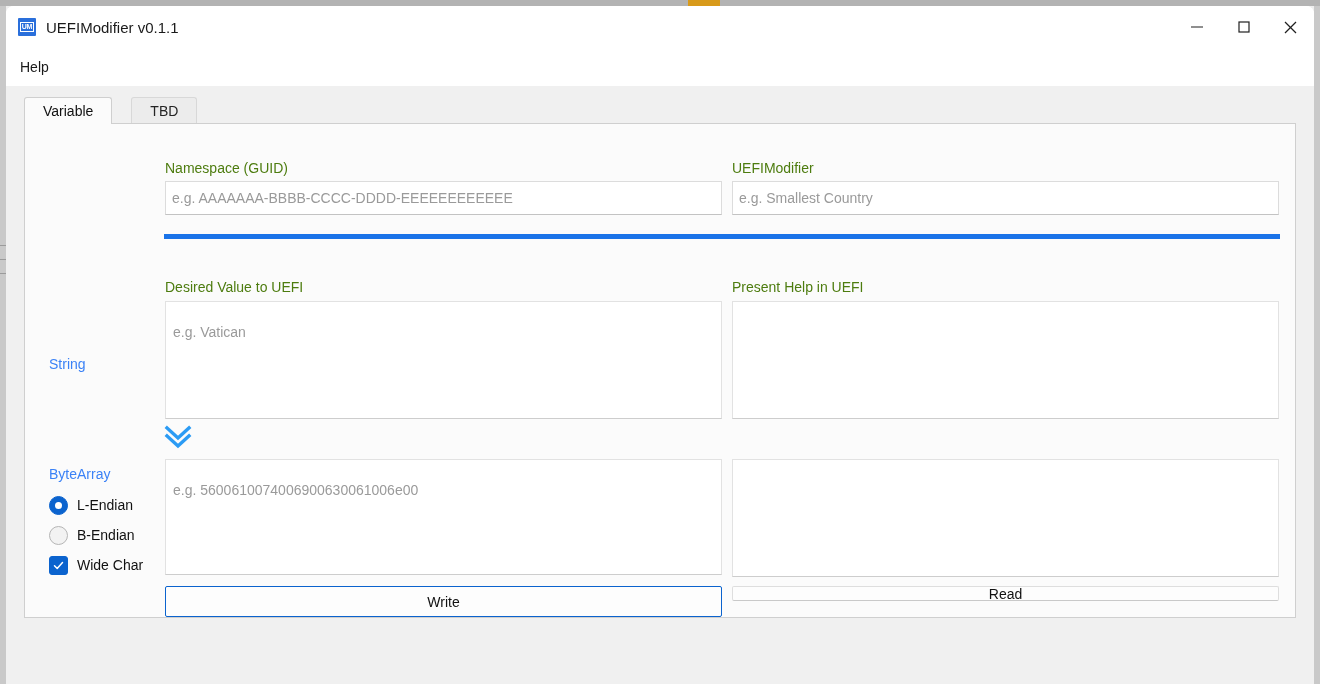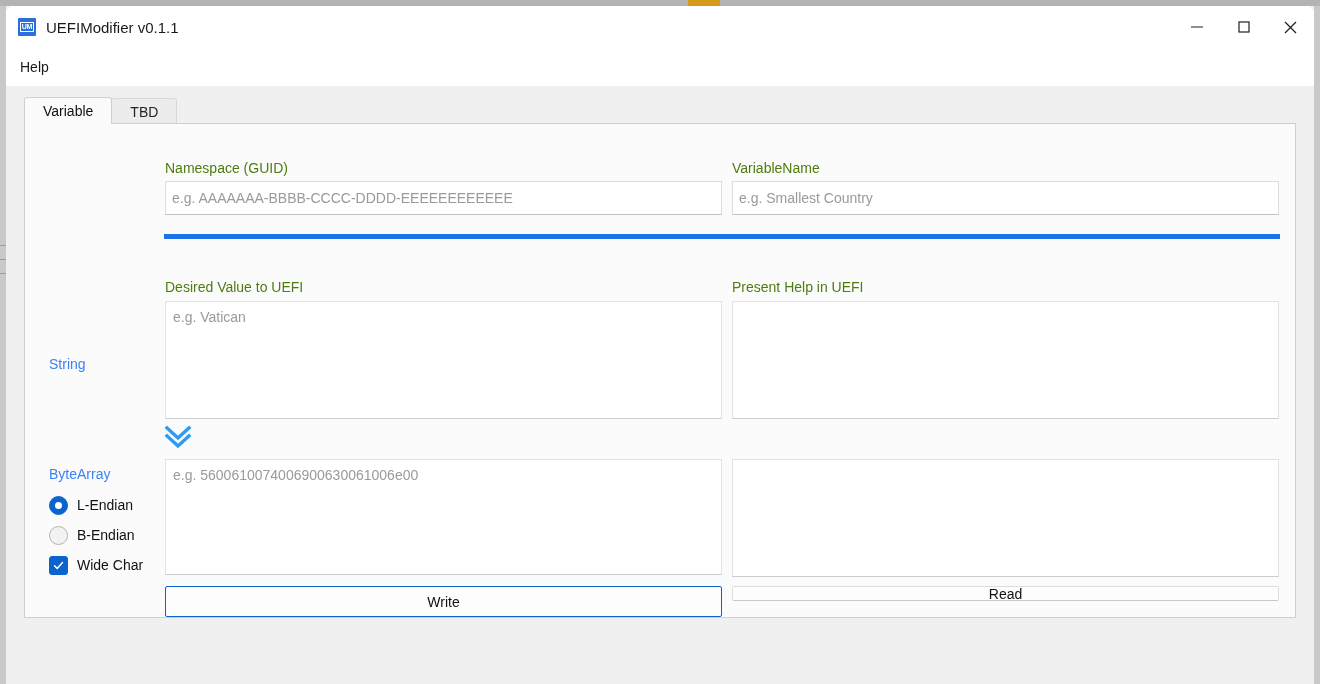--- a/index.html
+++ b/index.html
@@ -157,21 +157,22 @@
     background: #f0f0f0;
   }
 
   
   .tabstrip {
     position: absolute;
     left: 18px;
     top: 11px;
     height: 27px;
     display: flex;
-    align-items: flex-end;
+    align-items: flex-start;
+    gap: 20px;
   }
   .tab {
     height: 26px;
     padding: 0 18px;
     display: flex;
     align-items: center;
     font-size: 14px;
     color: #111111;
     border: 1px solid #d3d3d3;
     border-bottom: none;
@@ -239,21 +240,21 @@
 
   .text-area {
     position: absolute;
     box-sizing: border-box;
     background: #ffffff;
     border: 1px solid #e2e2e2;
     border-bottom-color: #cdcdcd;
     font-size: 14px;
     color: #000000;
     font-family: "Liberation Sans", sans-serif;
-    padding: 6px 7px;
+    padding: 21px 7px;
     resize: none;
     outline: none;
     overflow: hidden;
     line-height: 1.35;
   }
   .text-area::placeholder { color: #9a9a9a; opacity: 1; }
 
   
   .divider {
     position: absolute;
@@ -425,21 +426,21 @@
     <div class="tabstrip">
       <div class="tab active">Variable</div>
       <div class="tab inactive">TBD</div>
     </div>
 
     <div class="tabpage">
 
       <div class="field-label" style="left:140px; top:36px;">Namespace (GUID)</div>
       <input class="text-input" style="left: 140px; top: 57px; width: 557px; height: 27px;" type="text" placeholder="e.g. AAAAAAA-BBBB-CCCC-DDDD-EEEEEEEEEEEE">
 
-      <div class="field-label" style="left:707px; top:36px;">VariableName</div>
+      <div class="field-label" style="left:707px; top:36px;">UEFIModifier</div>
       <input class="text-input" style="left: 707px; top: 57px; width: 547px; height: 27px;" type="text" placeholder="e.g. Smallest Country">
 
       <div class="divider" style="left:139px; top:110px; width:1116px; height:5px;"></div>
 
       <div class="field-label" style="left:140px; top:155px;">Desired Value to UEFI</div>
       <div class="field-label" style="left:707px; top:155px;">Present Help in UEFI</div>
 
       <div class="side-label" style="left:24px; top:232px;">String</div>
 
       <textarea class="text-area" style="left: 140px; top: 177px; width: 557px; height: 118px;" placeholder="e.g. Vatican"></textarea>

